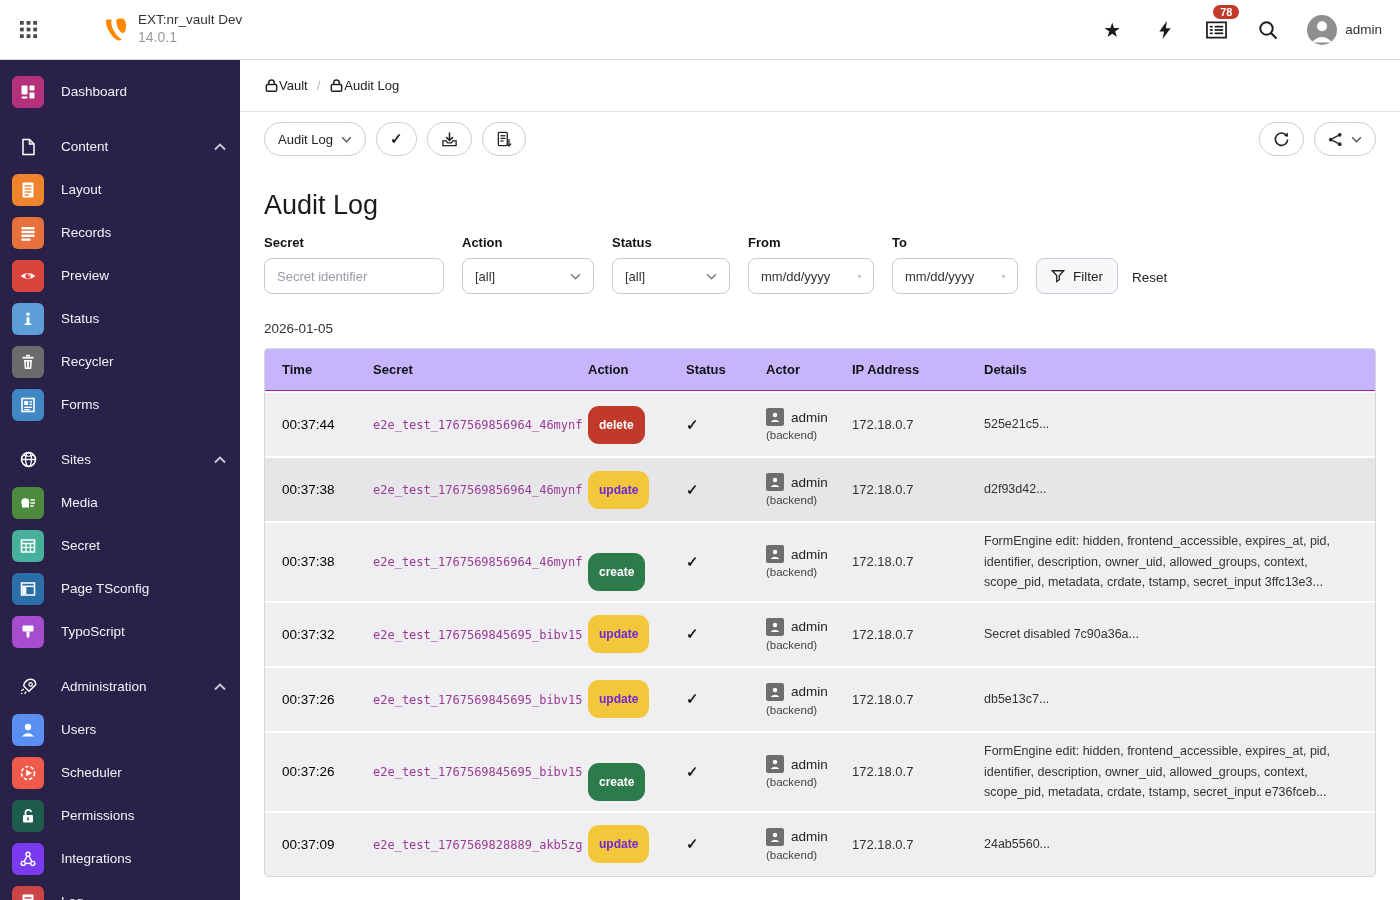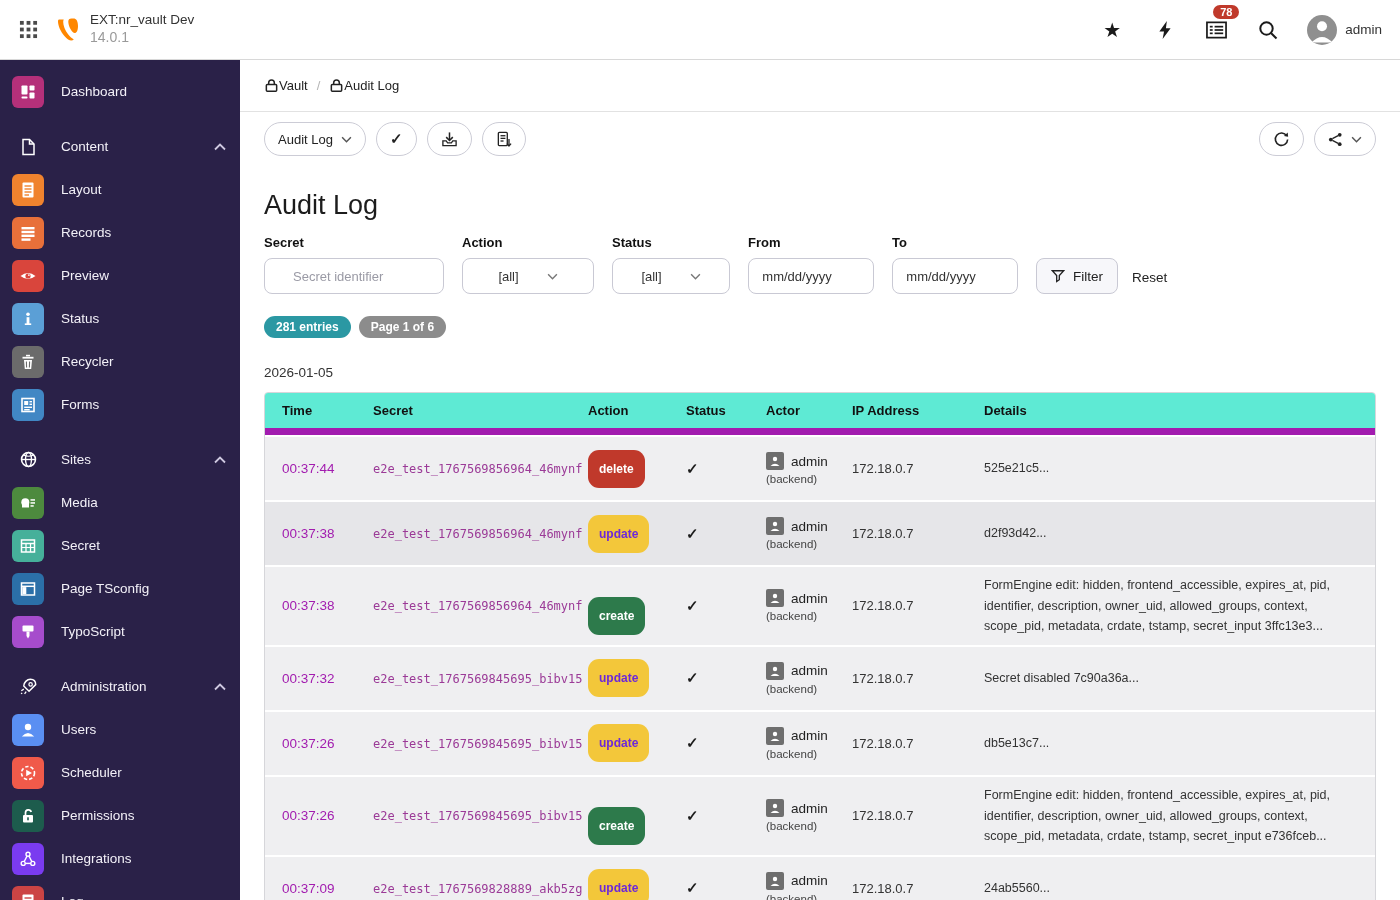--- a/index.html
+++ b/index.html
@@ -1,21 +1,21 @@
 <!DOCTYPE html>
 <html><head>
 <meta charset="utf-8">
 <style>
   * { box-sizing: border-box; margin: 0; padding: 0; }
   html,body { width:1400px; height:900px; overflow:hidden; background:#fff;
               font-family:"Liberation Sans", sans-serif; color:#222; }
 
   
   .topbar { position:absolute; top:0; left:0; width:1400px; height:60px; background:#fff;
-            border-bottom:1px solid #d8d8d8; display:flex; align-items:center; z-index:10; }
+            border-bottom:1px solid #d8d8d8; display:flex; align-items:center; z-index:10;gap:48px; }
   .appgrid-btn { width:56px; height:60px; display:flex; align-items:center; justify-content:center; cursor:pointer; }
   .brand { display:flex; align-items:center; gap:10px; }
   .brand-text { line-height:1.25; }
   .brand-title { font-size:13.5px; color:#333; }
   .brand-version { font-size:14px; color:#9a9a9a; }
   .topbar-right { margin-left:auto; display:flex; align-items:center; gap:26px; padding-right:18px; }
   .tb-icon { position:relative; display:flex; align-items:center; justify-content:center; width:26px; height:26px; cursor:pointer; }
   .star-glyph { font-size:20px; color:#1a1a1a; line-height:1; }
   .notif-badge { position:absolute; top:-12px; left:10px; background:#c0392b; color:#fff;
                  font-size:11px; font-weight:bold; border-radius:9px; padding:1px 7px; }
@@ -50,49 +50,49 @@
               padding:0 13px; font-size:13px; color:#222; cursor:pointer; }
   .pill-btn .check-glyph { font-size:15px; font-weight:bold; }
 
   .content { padding:0 24px; }
   .page-title { font-size:27px; font-weight:400; color:#1c1c1c; margin:24px 0 14px; }
 
   .filters { display:flex; align-items:flex-end; gap:18px; }
   .fgroup { display:flex; flex-direction:column; gap:8px; }
   .flabel { font-size:13px; font-weight:bold; color:#111; }
   .control { height:36px; border:1px solid #c9c9d4; border-radius:8px; background:#fff;
-             display:flex; align-items:center; padding:0 28px; font-size:13px; color:#333; cursor:text; }
-  .control.select, .control.date { cursor:pointer; justify-content:center;gap:28px; }
+             display:flex; align-items:center; padding:0 12px; font-size:13px; color:#333; cursor:text; }
+  .control.select, .control.date { cursor:pointer; justify-content:space-between;gap:28px; }
   .ph { color:#9a9aa5; }
   .w-secret{width:180px}.w-action{width:132px}.w-status{width:118px}.w-date{width:126px}
   .filter-btn { height:36px; border:1px solid #c9c9d4; border-radius:8px; background:#f7f7fa;
                 display:flex; align-items:center; gap:8px; padding:0 14px; font-size:13.5px;
                 color:#222; cursor:pointer; }
   .reset-link { font-size:13.5px; color:#222; margin-left:-4px; align-self:flex-end;
                 padding-bottom:9px; cursor:pointer; }
 
   .badges { display:flex; gap:8px; margin-top:22px; }
   .badge-pill { height:22px; border-radius:11px; padding:0 12px; display:flex; align-items:center;
                 font-size:12px; font-weight:bold; color:#fff; }
   .badge-teal { background:#2b98a3; }
   .badge-gray { background:#8c8c8c; }
 
   .date-group { margin-top:27px; font-size:13.5px; color:#333; }
 
   
   .tbl { margin-top:12px; border:1px solid #d6d6da; border-radius:4px; overflow:hidden; }
   .tr { display:grid; grid-template-columns:108px 215px 98px 80px 86px 132px 1fr; align-items:center; }
-  .tr.head { background:#5eead4; height:42px; border-bottom:7px solid #a21caf; }
+  .tr.head { background:#c4b5fd; height:42px; border-bottom:1px solid #a21caf; }
   .tr.head .td { font-size:13px; font-weight:bold; color:#111; }
   .tr.row { background:#efeff1; min-height:65px; border-top:2px solid #fff; }
   .tr.row:first-of-type { border-top:none; }
   .tr.row.hovered { background:#e6e6e9; }
   .td { padding:8px 10px 8px 0; font-size:13px; color:#333; }
   .td:first-child { padding-left:17px; }
-  .td-time { font-size:13.5px; color:#a21caf; }
+  .td-time { font-size:13.5px; color:#000000; }
   .td-secret { font-family:"DejaVu Sans Mono", monospace; font-size:12px; color:#9b3a97; cursor:pointer; }
   .action-badge { display:inline-block; border-radius:11px; padding:12px 11px; font-size:12px; font-weight:bold; }
   .b-delete { background:#c0392b; color:#fff; }
   .b-update { background:#f3c73a; color:#6d28d9; }
   .b-create { background:#2d7a4b; color:#fff;margin-top:20px; }
   .td-status { font-size:15px; font-weight:bold; color:#1c1c1c; }
   .actor { display:flex; flex-direction:column; gap:3px; }
   .actor-top { display:flex; align-items:center; gap:7px; }
   .actor-ic { width:18px; height:18px; border-radius:2px; background:#6e6e6e; display:flex;
               align-items:center; justify-content:center; flex:0 0 18px; }
@@ -568,24 +568,20 @@
       </div>
       <div class="filter-btn">
         <svg width="14" height="14" viewBox="0 0 16 15">
             <path d="M1.5 1.5 h13 l-5 5.5 v4.8 l-3 2 v-6.8 z" fill="none" stroke="#222" stroke-width="1.5"></path>
           </svg>
         <span>Filter</span>
       </div>
       <span class="reset-link">Reset</span>
     </div>
 
-    <div class="badges">
-      <span class="badge-pill badge-teal">281 entries</span>
-      <span class="badge-pill badge-gray">Page 1 of 6</span>
-    </div>
 
     <div class="date-group">2026-01-05</div>
 
     <div class="tbl">
       <div class="tr head">
         <div class="td">Time</div>
         <div class="td">Secret</div>
         <div class="td">Action</div>
         <div class="td">Status</div>
         <div class="td">Actor</div>

